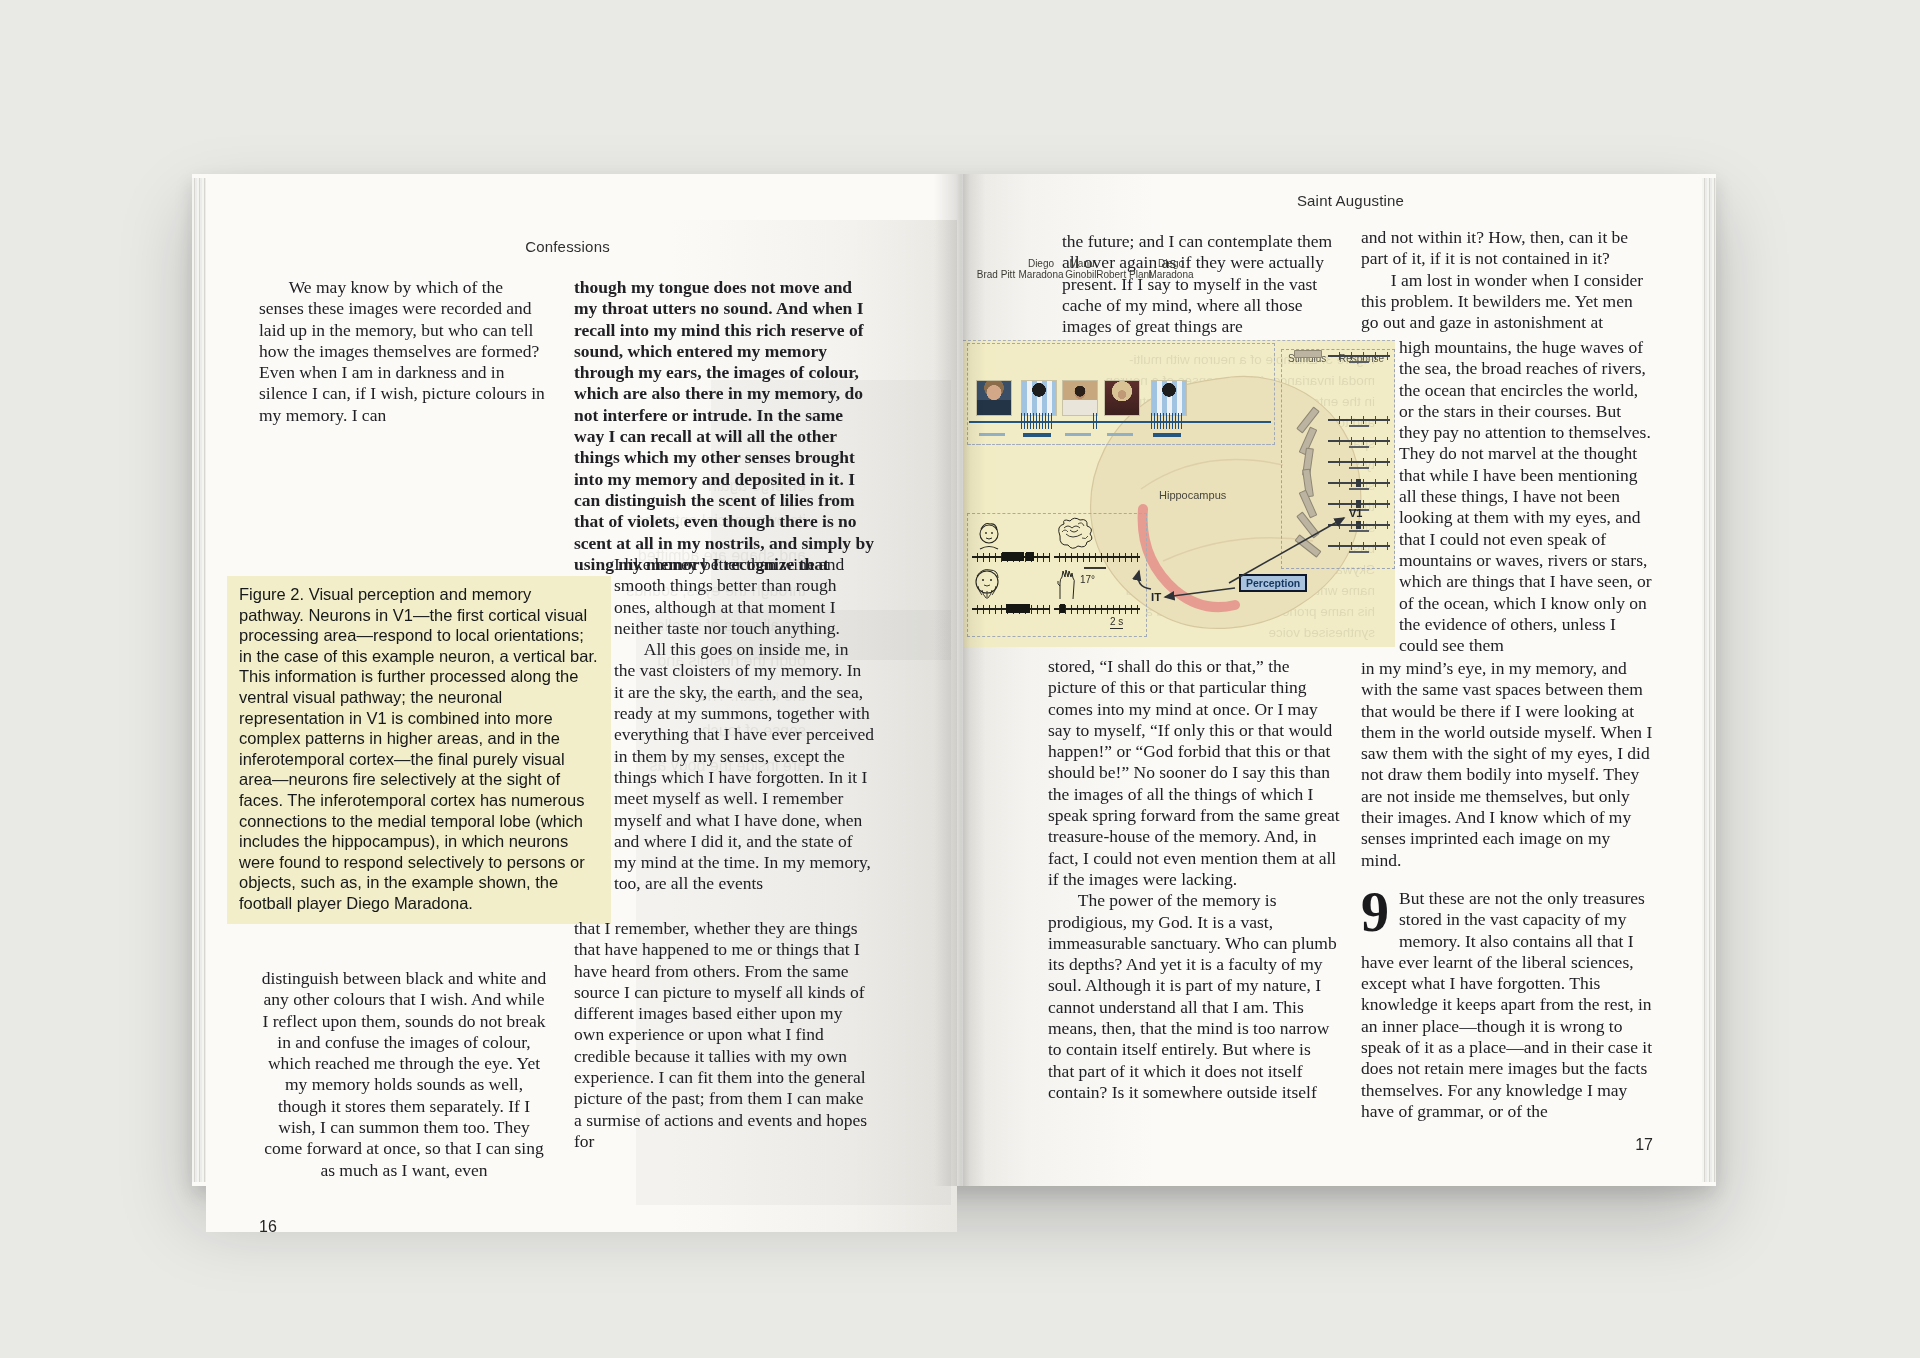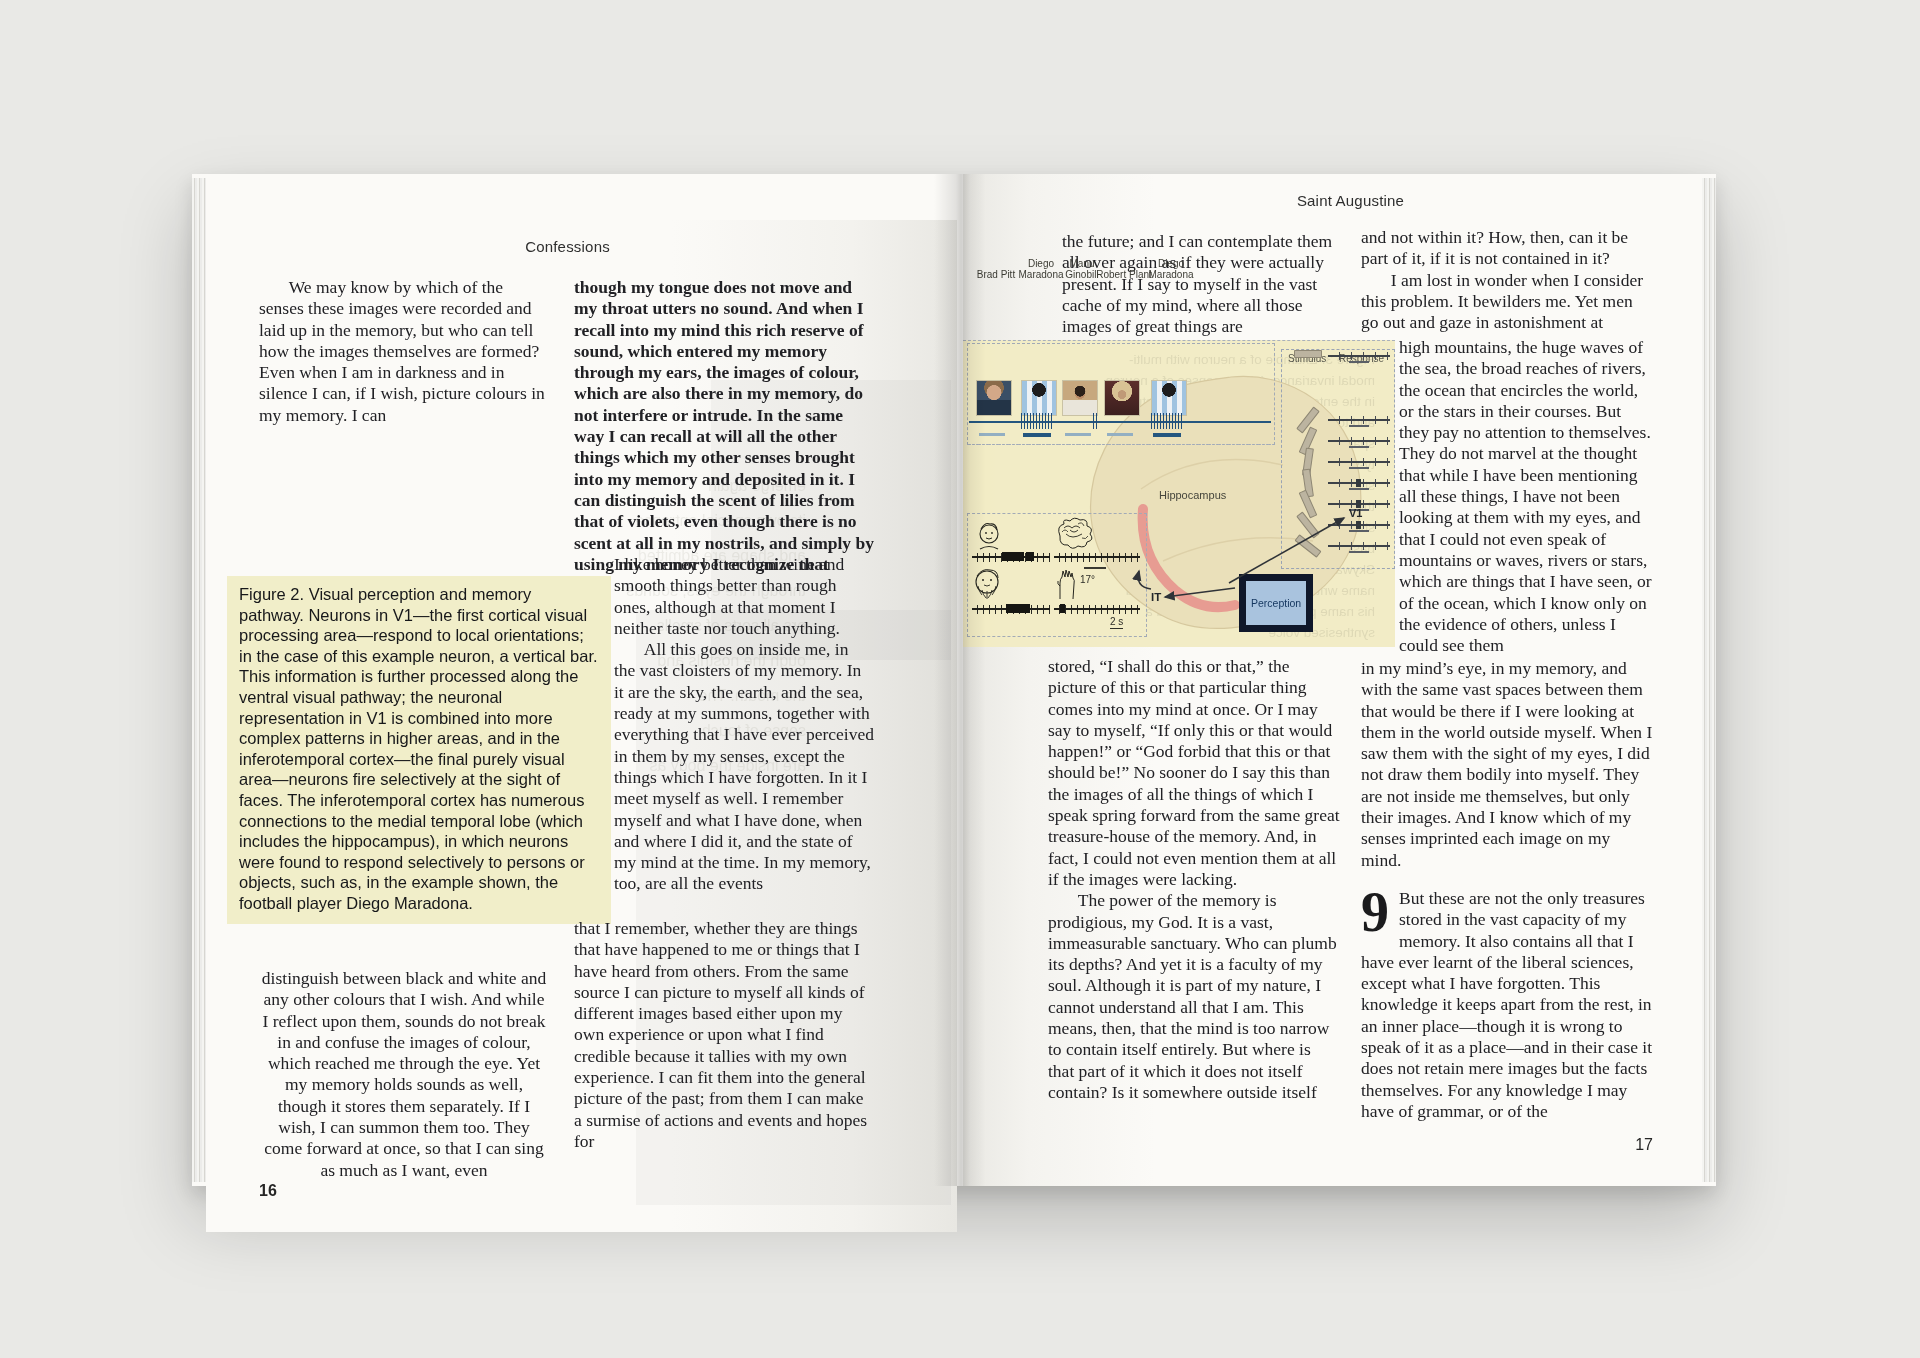--- a/index.html
+++ b/index.html
@@ -36,21 +36,21 @@
 
   
   .lp-c1a{left:53px;top:57px;width:290px;}
   .lp-caption{position:absolute;left:21px;top:356px;width:360px;padding:8px 12px 10px 12px;
     background:#f1eec9;font-family:"Liberation Sans",sans-serif;font-size:16.5px;
     line-height:20.6px;color:#17181a;font-weight:500;}
   .lp-c1b{left:53px;top:748px;width:290px;text-align:center;}
   .lp-c2a{left:368px;top:57px;width:300px;font-weight:bold;}
   .lp-c2b{left:368px;top:334px;width:300px;box-sizing:border-box;padding-left:40px;}
   .lp-c2c{left:368px;top:698px;width:300px;}
-  .lp-num{left:53px;top:962px;font-weight:bold;}
+  .lp-num{left:53px;top:998px;}
 
   
   .rp-c1a{left:99px;top:57px;width:292px;}
   .rp-c1b{left:85px;top:482px;width:292px;}
   .rp-c2a{left:398px;top:53px;width:292px;}
   .rp-c2b{left:398px;top:163px;width:292px;box-sizing:border-box;padding-left:38px;}
   .rp-c2c{left:398px;top:484px;width:292px;}
   .rp-c2d{left:398px;top:714px;width:292px;}
   .rp-num{left:398px;top:962px;width:292px;text-align:right;}
   .dropcap{float:left;font-family:"Liberation Serif",serif;font-weight:700;
@@ -128,22 +128,22 @@
     background:repeating-linear-gradient(90deg,rgba(0,0,0,0) 0 5px,#2a2a24 5px 6px) center/100% 9px no-repeat;}
   .srow::before{content:"";position:absolute;left:0;right:0;top:6px;height:1.5px;background:#1f1f1a;}
   .srow b{position:absolute;top:2px;height:9px;background:#161612;}
   .uline{position:absolute;height:2px;background:#3a3a32;}
   .sk-lab{position:absolute;font-family:"Liberation Sans",sans-serif;font-size:10px;color:#2e2e28;}
   .scale{border-bottom:1px solid #2e2e28;padding-bottom:1px;}
 
   .lbl-hippo{left:196px;top:148px;font-size:11px;}
   .lbl-v1{left:386px;top:166px;font-size:11px;color:#23272c;font-weight:bold;}
   .lbl-it{left:188px;top:250px;font-size:11.5px;color:#23272c;font-weight:bold;}
-  .lbl-perc{left:276px;top:233px;font-size:10.5px;font-weight:normal;
-    color:#14365f;background:#a9c3de;border:7px solid #0f172a;padding:16px 5px;}
+  .lbl-perc{left:276px;top:233px;font-size:10.5px;font-weight:bold;
+    color:#14365f;background:#a9c3de;border:2px solid #0f172a;padding:1px 5px;}
   .arrows{position:absolute;left:0;top:0;width:432px;height:306px;pointer-events:none;}
 </style>
 </head>
 <body>
 
 <div class="book">
   <div class="edge edge-left"></div>
   <div class="edge edge-right"></div>
 
   <div class="page page-left">

